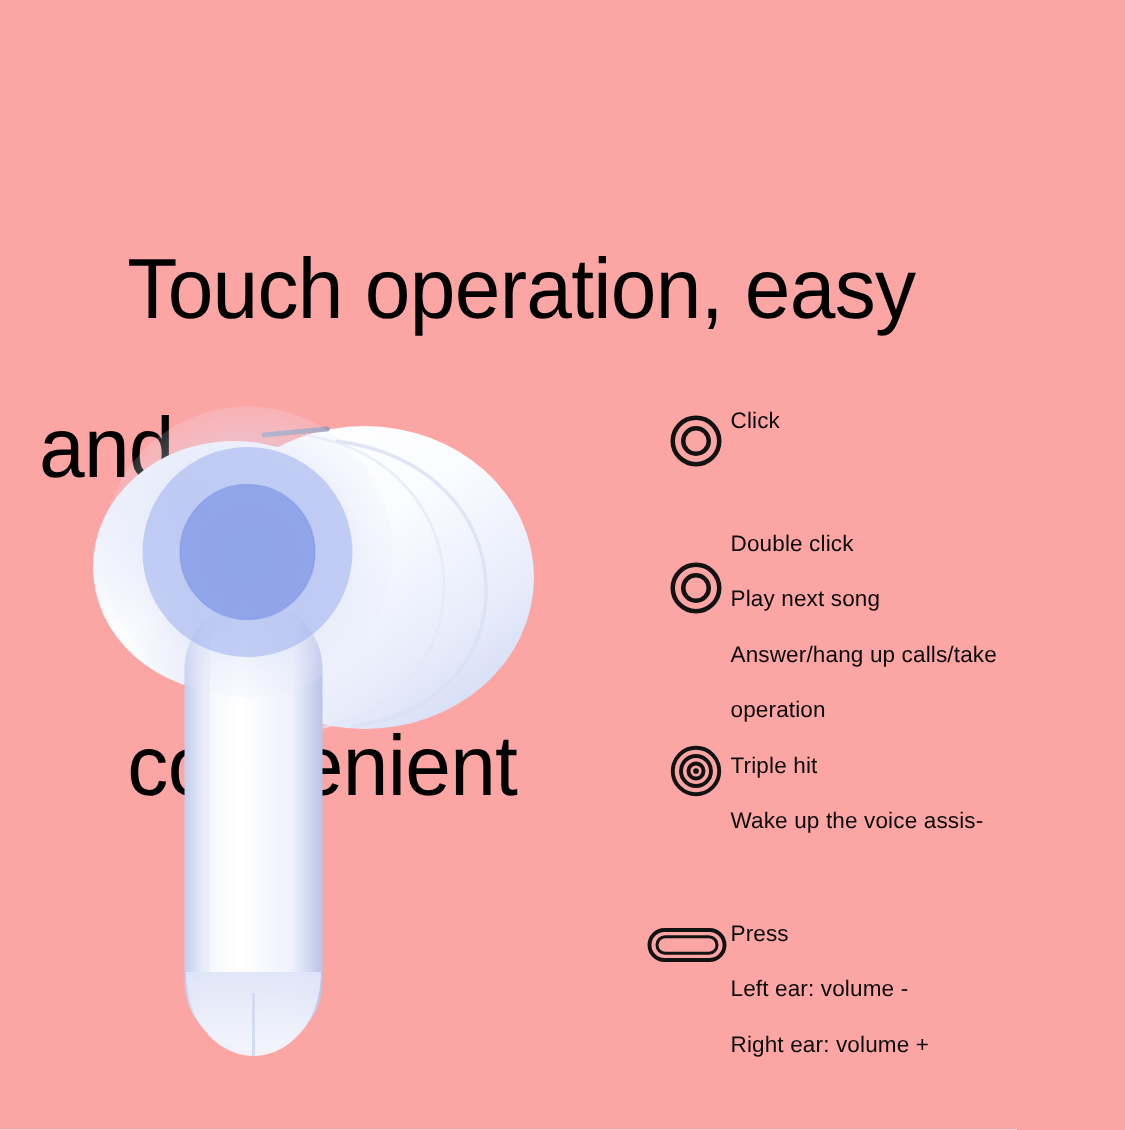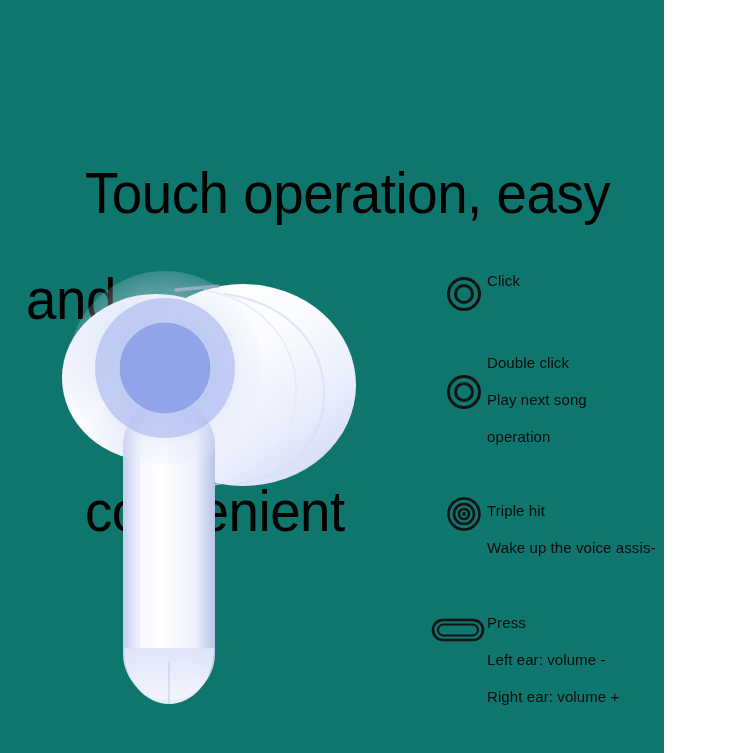--- a/index.html
+++ b/index.html
@@ -8,23 +8,23 @@
     padding: 0;
     background: #ffffff;
   }
   body {
     font-family: "Liberation Sans", sans-serif;
     -webkit-font-smoothing: antialiased;
   }
 
   #page {
     position: relative;
-    width: 664px;
+    width: 750px;
     height: 753px;
-    background: #0f766e;
+    background: #fca5a5;
     overflow: hidden;
     text-decoration: underline;
   }
 
   
   #headline {
     position: absolute;
     left: 26px;
     top: 34px;
     width: 706px;
@@ -195,20 +195,21 @@
     <div class="gesture-group g2">
       <span class="gesture-icon">
         <svg viewBox="0 0 40 40" xmlns="http://www.w3.org/2000/svg" aria-hidden="true">
           <circle cx="20" cy="20" r="15.5" fill="none" stroke="#121212" stroke-width="3"></circle>
           <circle cx="20" cy="20" r="8.5" fill="none" stroke="#121212" stroke-width="3"></circle>
         </svg>
       </span>
       <div class="gesture-lines">
         <span class="gesture-line">Double click</span>
         <span class="gesture-line">Play next song</span>
+        <span class="gesture-line">Answer/hang up calls/take</span>
         <span class="gesture-line">operation</span>
       </div>
     </div>
 
     <div class="gesture-group g3">
       <span class="gesture-icon">
         <svg viewBox="0 0 40 40" xmlns="http://www.w3.org/2000/svg" aria-hidden="true">
           <circle cx="20" cy="20" r="15.5" fill="none" stroke="#121212" stroke-width="2.6"></circle>
           <circle cx="20" cy="20" r="10" fill="none" stroke="#121212" stroke-width="2.6"></circle>
           <circle cx="20" cy="20" r="5" fill="none" stroke="#121212" stroke-width="2.6"></circle>

